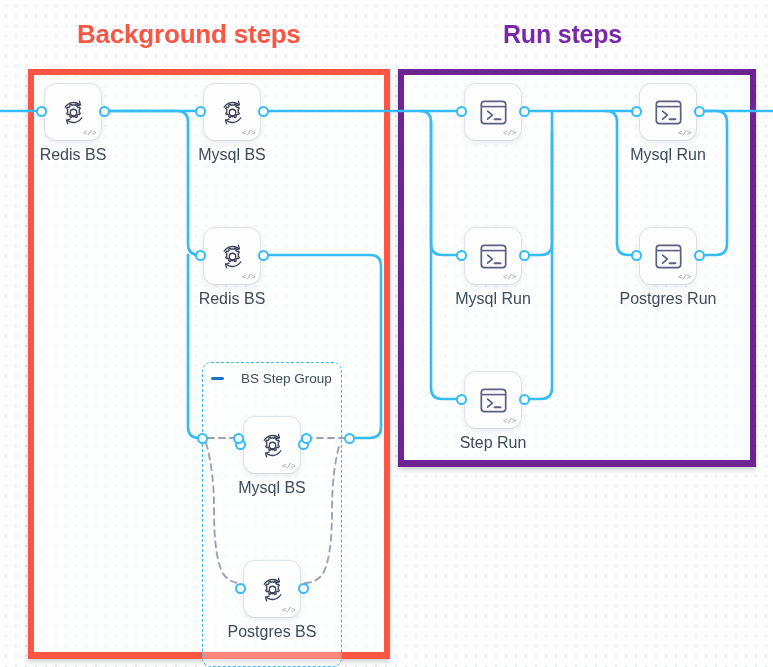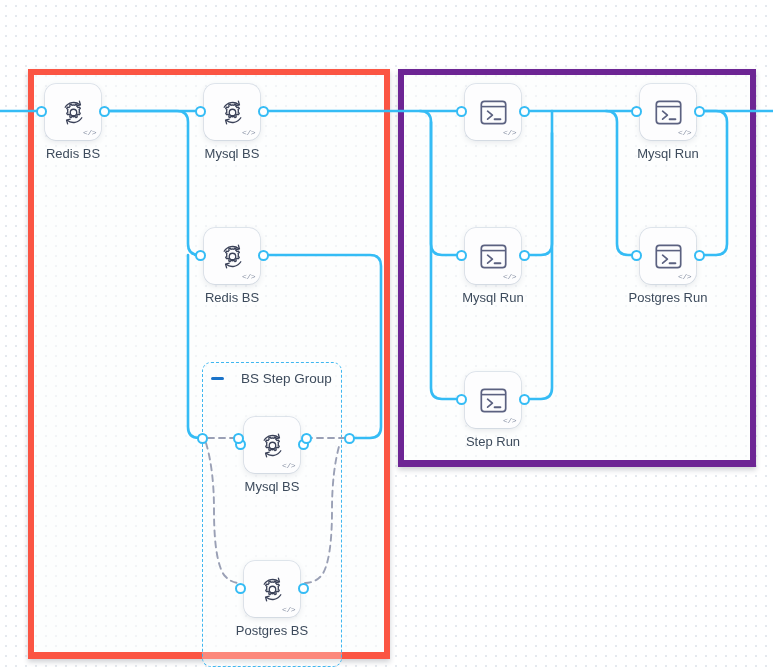--- a/index.html
+++ b/index.html
@@ -95,36 +95,38 @@
   }
   .node-code{
     position:absolute;right:5px;bottom:3px;
     font-size:8px;line-height:8px;color:#8a93a6;
     font-family:"Liberation Mono","DejaVu Sans Mono",monospace;
     letter-spacing:-0.5px;
   }
   .node-label{
     position:absolute;top:62px;left:-42px;width:140px;
     text-align:center;
-    font-size:13px;color:#3d4b5c;white-space:nowrap;
+    font-size:16px;color:#3d4b5c;white-space:nowrap;
   }
   .port{
     position:absolute;top:22px;width:11px;height:11px;
     box-sizing:border-box;
     border:2.4px solid #35bcf5;background:#ffffff;
     border-radius:50%;
   }
   .port-in{left:-9px;}
   .port-out{right:-9px;}
 </style>
 </head>
 <body>
 
 <div id="canvas">
 
+  <div class="heading" id="heading-bg">Background steps</div>
+  <div class="heading" id="heading-run">Run steps</div>
 
   <div class="panel" id="panel-bg"></div>
   <div class="panel" id="panel-run"></div>
 
   <div id="step-group"></div>
   <div id="step-group-header">
     <span id="step-group-collapse"></span>
     <span>BS Step Group</span>
   </div>
 

